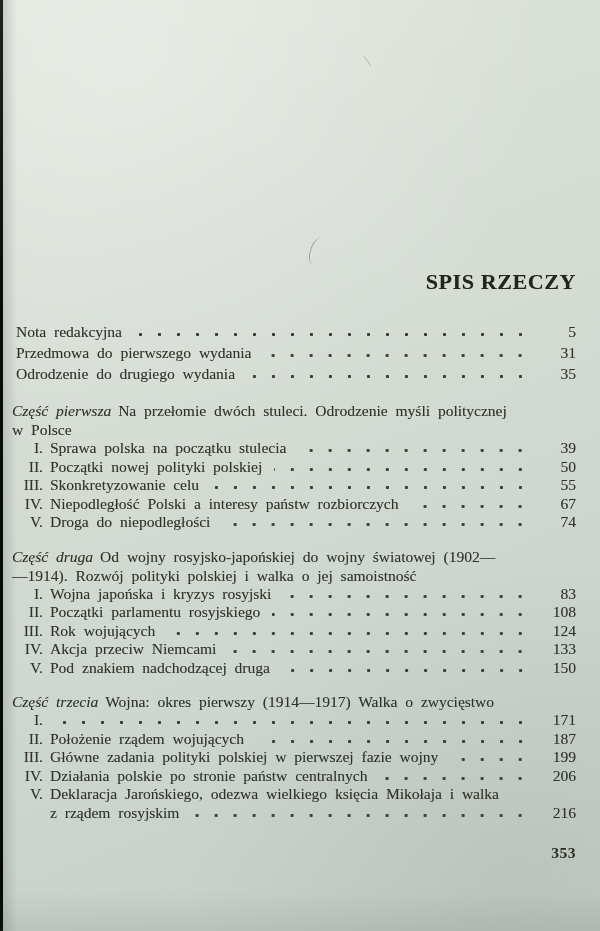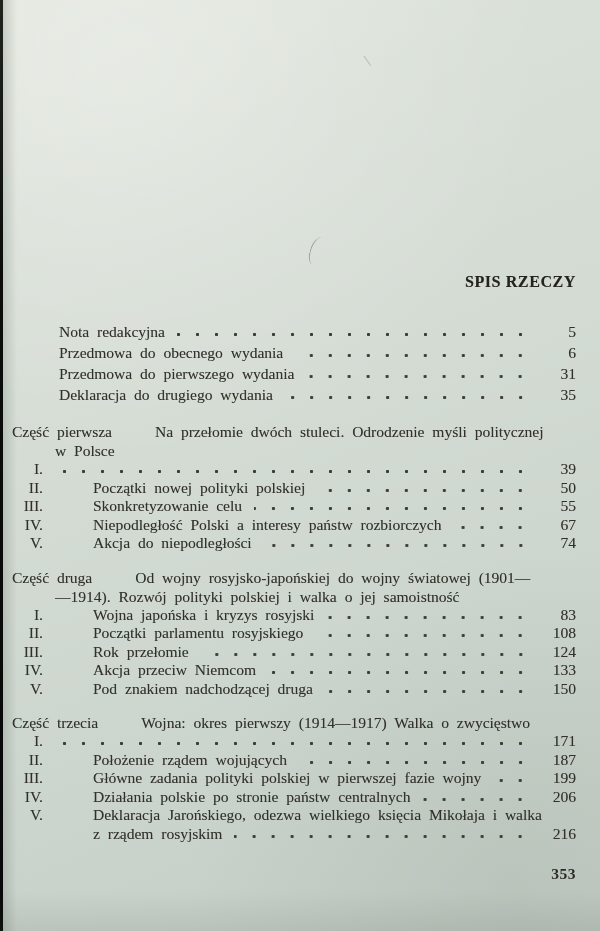--- a/index.html
+++ b/index.html
@@ -21,39 +21,39 @@
   }
   
   .edge-strip { position: absolute; left: 0; top: 0; bottom: 0; width: 3px; background: linear-gradient(180deg, #20241f, #0b0d0b 30%, #070807 100%); }
   .edge-shade { position: absolute; left: 3px; top: 0; bottom: 0; width: 14px; background: linear-gradient(90deg, rgba(70,82,72,0.20), rgba(70,82,72,0)); pointer-events: none; }
   .bottom-shade { position: absolute; left: 0; right: 0; bottom: 0; height: 40px; background: linear-gradient(0deg, rgba(80,92,82,0.12), rgba(80,92,82,0)); pointer-events: none; }
   .scratch-1 { position: absolute; left: 310px; top: 236px; width: 16px; height: 30px; border-left: 1px solid rgba(70,70,62,0.45); border-radius: 60% 0 0 40%; transform: rotate(14deg); }
   .scratch-2 { position: absolute; left: 366px; top: 52px; width: 10px; height: 12px; border-left: 1px solid rgba(110,115,105,0.35); transform: rotate(-35deg); }
 
   .title {
     text-align: right;
-    font-size: 16px;
+    font-size: 22px;
     font-weight: bold;
     letter-spacing: 0.6px;
     color: #24241d;
     line-height: 24px;
     margin: 0 0 27px 0;
     text-shadow: 0.3px 0.3px 0.6px rgba(40,40,30,0.35);
   }
 
   .toc { font-size: 15.5px; text-shadow: 0.25px 0.25px 0.5px rgba(45,45,35,0.30); }
-  .toc .label, .toc .heading-text { word-spacing: 4px; margin-left: 43px; }
+  .toc .label, .toc .heading-text { word-spacing: 4px; }
 
   .fm-block { margin: 0 0 17px 0; }
   .fm-row { display: flex; align-items: baseline; line-height: 21px; }
   .fm-row .label { padding-left: 4px; }
 
   .section { margin: 0 0 15px 0; }
   .heading-line { line-height: 19px; word-spacing: 4px; }
-  .part-label { margin-right: 0; }
+  .part-label { font-style: italic; margin-right: 7px; }
 
   .entry-row { display: flex; align-items: baseline; line-height: 18.5px; }
   .num { flex: 0 0 31px; width: 31px; text-align: right; margin-right: 7px; }
   .leader {
     flex: 1 1 20px;
     min-width: 18px;
     height: 5px;
     margin: 0 10px 0 12px;
     background-image: radial-gradient(circle, #3d3d34 1.3px, rgba(60,60,52,0) 2px);
     background-size: 19px 5px;
@@ -82,43 +82,39 @@
 
   <div class="toc">
 
     <div class="fm-block">
       <div class="fm-row">
         <span class="label">Nota redakcyjna</span>
         <span class="leader"></span>
         <span class="pagenum">5</span>
       </div>
       <div class="fm-row">
-        <span class="label">Przedmowa do obecnego wydania</span>
-        <span class="leader"></span>
-        <span class="pagenum">6</span>
+        <span class="label">Przedmowa do pierwszego wydania</span>
+        <span class="leader"></span>
+        <span class="pagenum">31</span>
       </div>
       <div class="fm-row">
-        <span class="label">Przedmowa do pierwszego wydania</span>
-        <span class="leader"></span>
-        <span class="pagenum">31</span>
-      </div>
-      <div class="fm-row">
-        <span class="label">Deklaracja do drugiego wydania</span>
+        <span class="label">Odrodzenie do drugiego wydania</span>
         <span class="leader"></span>
         <span class="pagenum">35</span>
       </div>
     </div>
 
     <div class="section">
       <div class="heading-line">
         <span class="part-label">Część pierwsza</span><span class="heading-text">Na przełomie dwóch stuleci. Odrodzenie myśli politycznej</span>
       </div>
       <div class="heading-line heading-text">w Polsce</div>
       <div class="entry-row">
         <span class="num">I.</span>
+        <span class="label">Sprawa polska na początku stulecia</span>
         <span class="leader"></span>
         <span class="pagenum">39</span>
       </div>
       <div class="entry-row">
         <span class="num">II.</span>
         <span class="label">Początki nowej polityki polskiej</span>
         <span class="leader"></span>
         <span class="pagenum">50</span>
       </div>
       <div class="entry-row">
@@ -128,52 +124,52 @@
         <span class="pagenum">55</span>
       </div>
       <div class="entry-row">
         <span class="num">IV.</span>
         <span class="label">Niepodległość Polski a interesy państw rozbiorczych</span>
         <span class="leader"></span>
         <span class="pagenum">67</span>
       </div>
       <div class="entry-row">
         <span class="num">V.</span>
-        <span class="label">Akcja do niepodległości</span>
+        <span class="label">Droga do niepodległości</span>
         <span class="leader"></span>
         <span class="pagenum">74</span>
       </div>
     </div>
 
     <div class="section">
       <div class="heading-line">
-        <span class="part-label">Część druga</span><span class="heading-text">Od wojny rosyjsko-japońskiej do wojny światowej (1901—</span>
+        <span class="part-label">Część druga</span><span class="heading-text">Od wojny rosyjsko-japońskiej do wojny światowej (1902—</span>
       </div>
       <div class="heading-line heading-text">—1914). Rozwój polityki polskiej i walka o jej samoistność</div>
       <div class="entry-row">
         <span class="num">I.</span>
         <span class="label">Wojna japońska i kryzys rosyjski</span>
         <span class="leader"></span>
         <span class="pagenum">83</span>
       </div>
       <div class="entry-row">
         <span class="num">II.</span>
         <span class="label">Początki parlamentu rosyjskiego</span>
         <span class="leader"></span>
         <span class="pagenum">108</span>
       </div>
       <div class="entry-row">
         <span class="num">III.</span>
-        <span class="label">Rok przełomie</span>
+        <span class="label">Rok wojujących</span>
         <span class="leader"></span>
         <span class="pagenum">124</span>
       </div>
       <div class="entry-row">
         <span class="num">IV.</span>
-        <span class="label">Akcja przeciw Niemcom</span>
+        <span class="label">Akcja przeciw Niemcami</span>
         <span class="leader"></span>
         <span class="pagenum">133</span>
       </div>
       <div class="entry-row">
         <span class="num">V.</span>
         <span class="label">Pod znakiem nadchodzącej druga</span>
         <span class="leader"></span>
         <span class="pagenum">150</span>
       </div>
     </div>

